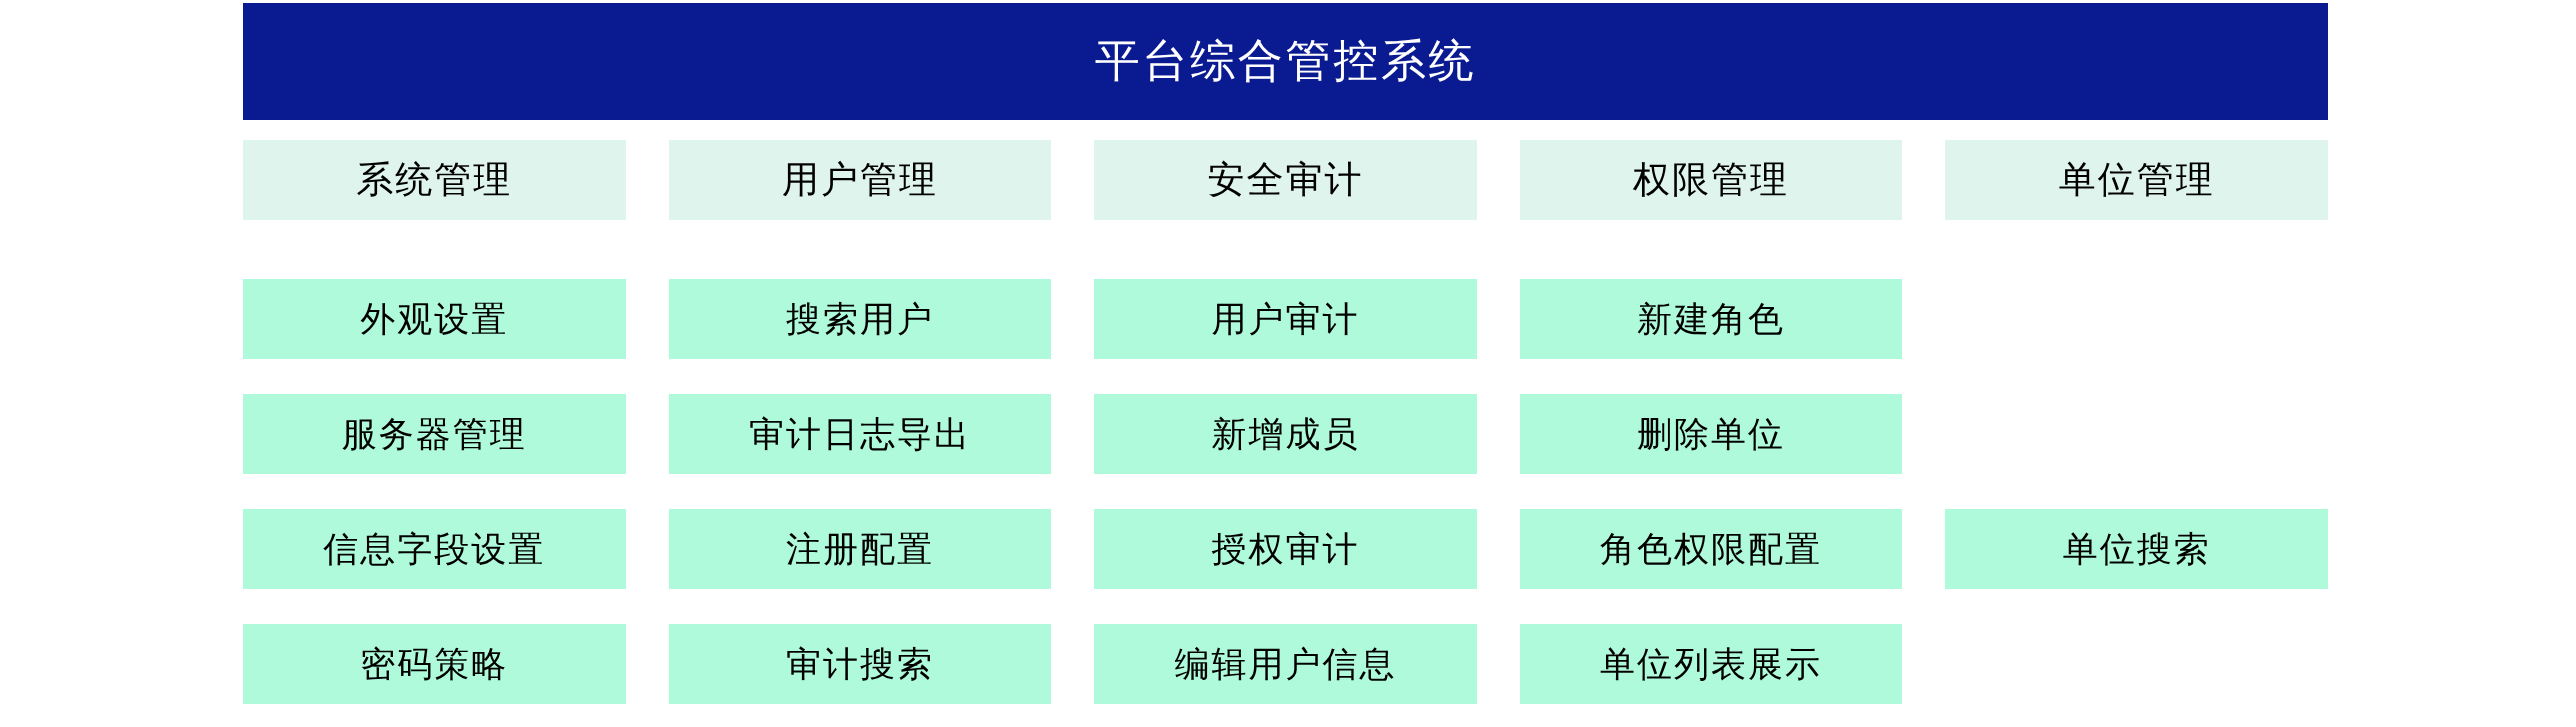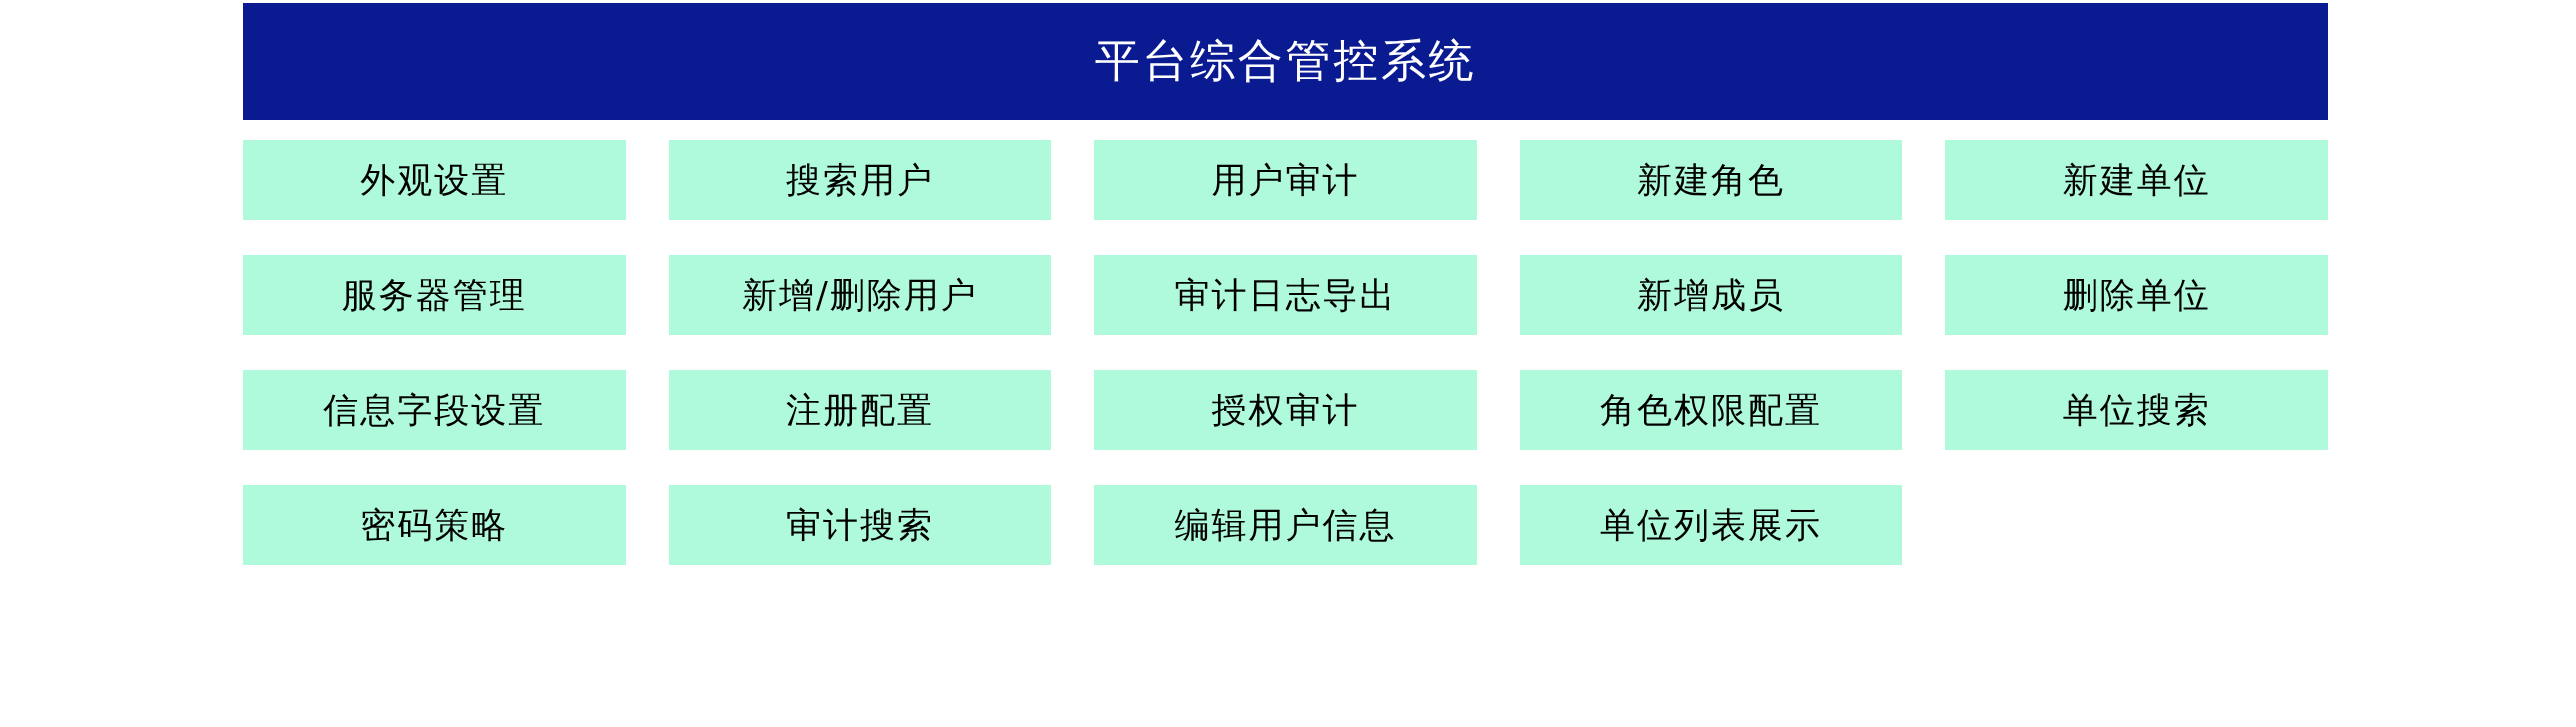--- a/index.html
+++ b/index.html
@@ -99,45 +99,56 @@
 <body>
 
 <div id="page">
 
   <div id="title-bar">
     <div id="title-text">平台综合管控系统</div>
   </div>
 
   <div id="grid">
 
+    <div class="grid-row header-row">
+      <div class="cell cell-header">
+        <span class="cell-label">系统管理</span>
+      </div>
+      <div class="cell cell-header">
+        <span class="cell-label">用户管理</span>
+      </div>
+      <div class="cell cell-header">
+        <span class="cell-label">安全审计</span>
+      </div>
+      <div class="cell cell-header">
+        <span class="cell-label">权限管理</span>
+      </div>
+      <div class="cell cell-header">
+        <span class="cell-label">单位管理</span>
+      </div>
+    </div>
 
     <div class="grid-row item-row">
       <div class="cell cell-item">
         <span class="cell-label">外观设置</span>
       </div>
       <div class="cell cell-item">
         <span class="cell-label">搜索用户</span>
       </div>
       <div class="cell cell-item">
         <span class="cell-label">用户审计</span>
       </div>
       <div class="cell cell-item">
         <span class="cell-label">新建角色</span>
       </div>
-      <div class="cell cell-item">
-        <span class="cell-label">新建单位</span>
-      </div>
     </div>
 
     <div class="grid-row item-row">
       <div class="cell cell-item">
         <span class="cell-label">服务器管理</span>
-      </div>
-      <div class="cell cell-item">
-        <span class="cell-label">新增/删除用户</span>
       </div>
       <div class="cell cell-item">
         <span class="cell-label">审计日志导出</span>
       </div>
       <div class="cell cell-item">
         <span class="cell-label">新增成员</span>
       </div>
       <div class="cell cell-item">
         <span class="cell-label">删除单位</span>
       </div>

